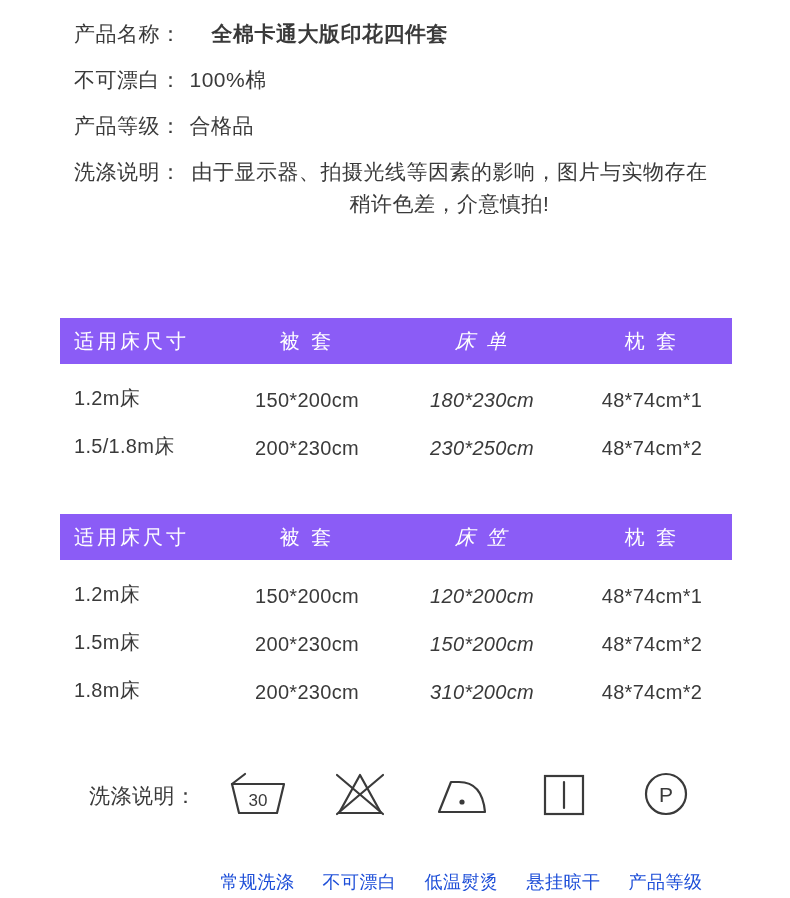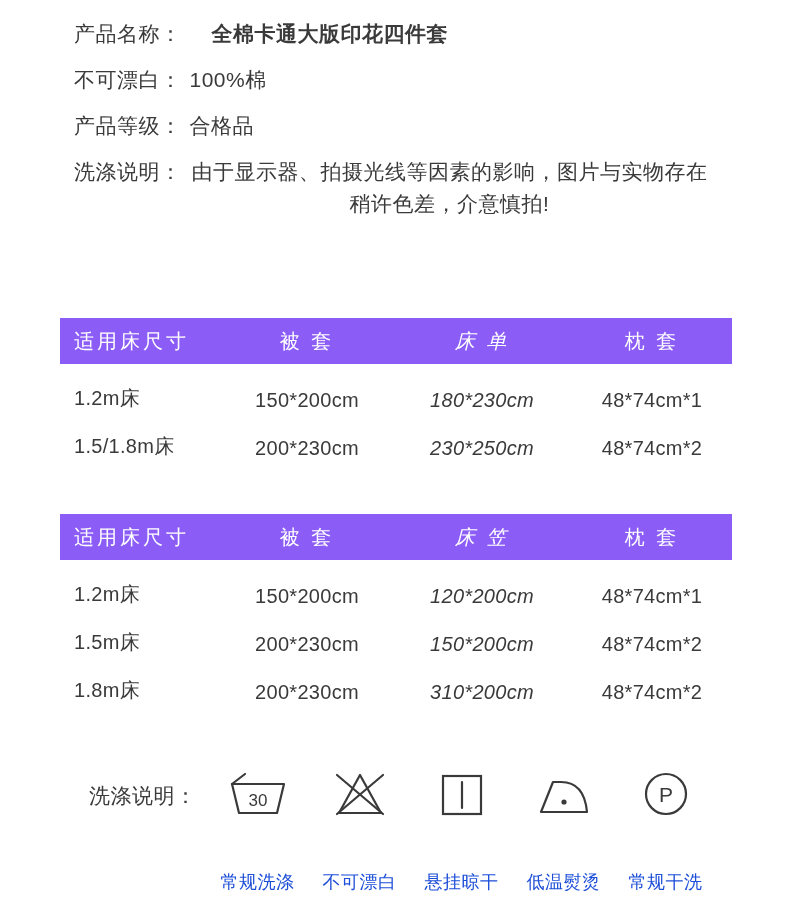--- a/index.html
+++ b/index.html
@@ -240,43 +240,43 @@
             <path d="M8 5 L54 44" stroke="#3a3a3a" stroke-width="2.2" stroke-linecap="round"></path>
             <path d="M54 5 L8 44" stroke="#3a3a3a" stroke-width="2.2" stroke-linecap="round"></path>
           </svg>
         </div>
         <div class="wash-label">不可漂白</div>
       </div>
 
       <div class="wash-item">
         <div class="wash-icon">
           <svg width="62" height="48" viewBox="0 0 62 48" fill="none" xmlns="http://www.w3.org/2000/svg">
+            <path d="M8 42 L54 42 C52 20 42 12 28 12 L20 12 Z" stroke="#3a3a3a" stroke-width="2.2" fill="none" stroke-linejoin="round"></path>
+            <circle cx="31" cy="32" r="2.6" fill="#3a3a3a"></circle>
+          </svg>
+        </div>
+        <div class="wash-label">低温熨烫</div>
+      </div>
+
+      <div class="wash-item">
+        <div class="wash-icon">
+          <svg width="62" height="48" viewBox="0 0 62 48" fill="none" xmlns="http://www.w3.org/2000/svg">
             <rect x="12" y="6" width="38" height="38" stroke="#3a3a3a" stroke-width="2.2" fill="none"></rect>
             <path d="M31 12 L31 38" stroke="#3a3a3a" stroke-width="2.2" stroke-linecap="round"></path>
           </svg>
         </div>
         <div class="wash-label">悬挂晾干</div>
       </div>
 
       <div class="wash-item">
         <div class="wash-icon">
           <svg width="62" height="48" viewBox="0 0 62 48" fill="none" xmlns="http://www.w3.org/2000/svg">
-            <path d="M8 42 L54 42 C52 20 42 12 28 12 L20 12 Z" stroke="#3a3a3a" stroke-width="2.2" fill="none" stroke-linejoin="round"></path>
-            <circle cx="31" cy="32" r="2.6" fill="#3a3a3a"></circle>
-          </svg>
-        </div>
-        <div class="wash-label">低温熨烫</div>
-      </div>
-
-      <div class="wash-item">
-        <div class="wash-icon">
-          <svg width="62" height="48" viewBox="0 0 62 48" fill="none" xmlns="http://www.w3.org/2000/svg">
             <circle cx="31" cy="24" r="20" stroke="#3a3a3a" stroke-width="2.2" fill="none"></circle>
             <text x="31" y="32" font-family="'Liberation Sans', sans-serif" font-size="21" fill="#3a3a3a" text-anchor="middle">P</text>
           </svg>
         </div>
-        <div class="wash-label">常规干洗</div>
+        <div class="wash-label">产品等级</div>
       </div>
 
     </div>
   </div>
 
 </div>
 
 </body></html>

